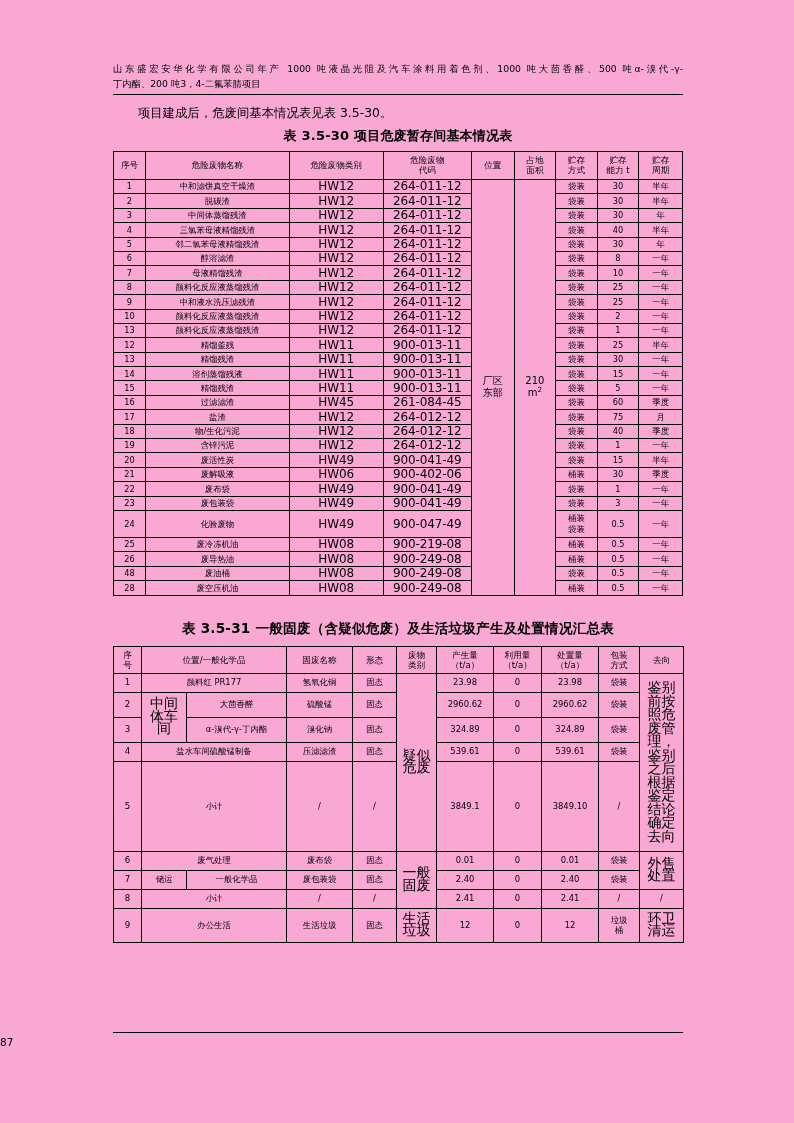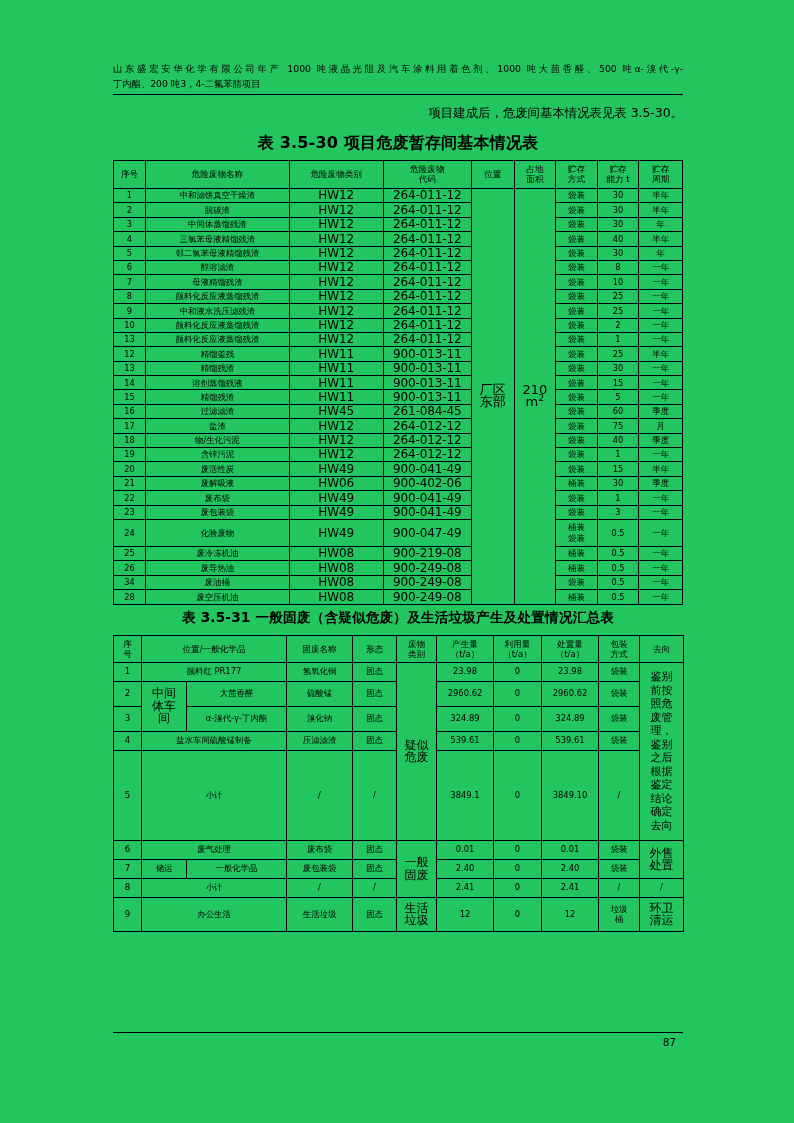--- a/index.html
+++ b/index.html
@@ -3,21 +3,21 @@
 <meta charset="utf-8">
 <style>
   html, body {
     margin: 0;
     padding: 0;
     background: #b4b4b4;
   }
   .page {
     width: 794px;
     height: 1123px;
-    background: #22c55e;
+    background: #f9a8d4;
     margin: 0 auto;
     position: relative;
     box-sizing: border-box;
     font-family: "DejaVu Sans", "Liberation Sans", sans-serif;
     color: #000;
     overflow: hidden;
   }
   .inner {
     position: absolute;
     left: 113px;
@@ -39,34 +39,33 @@
     border-bottom: 1.6px solid #000;
     margin-top: 3px;
   }
 
   
   .para {
     font-size: 12.4px;
     line-height: 20px;
     text-indent: 24.8px;
     margin-top: 8px;
-    text-align: right;
   }
 
   
   .caption {
     font-weight: bold;
-    font-size: 16px;
+    font-size: 13px;
     text-align: center;
-    margin-top: 10px;
+    margin-top: 4px;
     margin-bottom: 6px;
     letter-spacing: 0.2px;
   }
   .caption.two {
-    margin-top: 4px;
+    margin-top: 24px;
     margin-bottom: 8px;
     font-size: 13.6px;
   }
 
   
   table.grid {
     border-collapse: collapse;
     width: 100%;
     table-layout: fixed;
   }
@@ -79,44 +78,44 @@
     font-size: 8.4px;
     line-height: 10.5px;
     overflow: hidden;
   }
   
   #t1 th { height: 27px; font-size: 8.6px; }
   #t1 td { height: 13.4px; }
   #t1 td.num { font-size: 8.2px; }
   #t1 td.code { font-size: 12px; letter-spacing: -0.1px; }
   #t1 td.tall { height: 26px; }
-  #t1 td.pos { font-size: 13px; line-height: 12px; }
+  #t1 td.pos { font-size: 10px; line-height: 12px; }
   #t1 .two-line { line-height: 9.6px; }
 
   
   #t2 th { height: 26px; font-size: 8.6px; line-height: 10px; }
   #t2 td { height: 16px; font-size: 8.4px; }
   #t2 td.big { font-size: 8.6px; }
-  #t2 td.vert { font-size: 12px; line-height: 12.5px; }
+  #t2 td.vert { font-size: 14px; line-height: 12.5px; font-family: Liberation Mono, monospace; }
   #t2 td.dest { font-size: 8.8px; line-height: 13px; padding: 2px 1px; }
 
   
   .footrule {
     position: absolute;
     left: 113px;
     top: 1032px;
     width: 570px;
     border-bottom: 1.3px solid #000;
   }
   .pagenum {
     position: absolute;
     left: 0;
     top: 1036px;
     width: 676px;
-    text-align: right;
+    text-align: left;
     font-size: 10.5px;
   }
   sup { font-size: 0.72em; vertical-align: super; line-height: 0; }
 </style>
 </head>
 <body>
 
 <div class="page">
   <div class="inner">
 
@@ -386,21 +385,21 @@
           <tr>
             <td class="num">26</td>
             <td>废导热油</td>
             <td class="code">HW08</td>
             <td class="code">900-249-08</td>
             <td>桶装</td>
             <td class="num">0.5</td>
             <td>一年</td>
           </tr>
           <tr>
-            <td class="num">34</td>
+            <td class="num">48</td>
             <td>废油桶</td>
             <td class="code">HW08</td>
             <td class="code">900-249-08</td>
             <td>袋装</td>
             <td class="num">0.5</td>
             <td>一年</td>
           </tr>
           <tr>
             <td class="num">28</td>
             <td>废空压机油</td>
@@ -447,21 +446,21 @@
           <tr style="height: 19px;">
             <td class="big">1</td>
             <td colspan="2">颜料红 PR177</td>
             <td>氢氧化铜</td>
             <td>固态</td>
             <td class="vert" rowspan="5">疑似<br>危废</td>
             <td>23.98</td>
             <td>0</td>
             <td>23.98</td>
             <td>袋装</td>
-            <td class="dest" rowspan="5" style="line-height: 13.5px; font-size: 11px;">鉴别<br>前按<br>照危<br>废管<br>理，<br>鉴别<br>之后<br>根据<br>鉴定<br>结论<br>确定<br>去向</td>
+            <td class="dest" rowspan="5" style="line-height: 13.5px; font-size: 14px;">鉴别<br>前按<br>照危<br>废管<br>理，<br>鉴别<br>之后<br>根据<br>鉴定<br>结论<br>确定<br>去向</td>
           </tr>
           <tr style="height: 25px;">
             <td class="big">2</td>
             <td class="vert" rowspan="2">中间<br>体车<br>间</td>
             <td>大茴香醛</td>
             <td>硫酸锰</td>
             <td>固态</td>
             <td>2960.62</td>
             <td>0</td>
             <td>2960.62</td>

